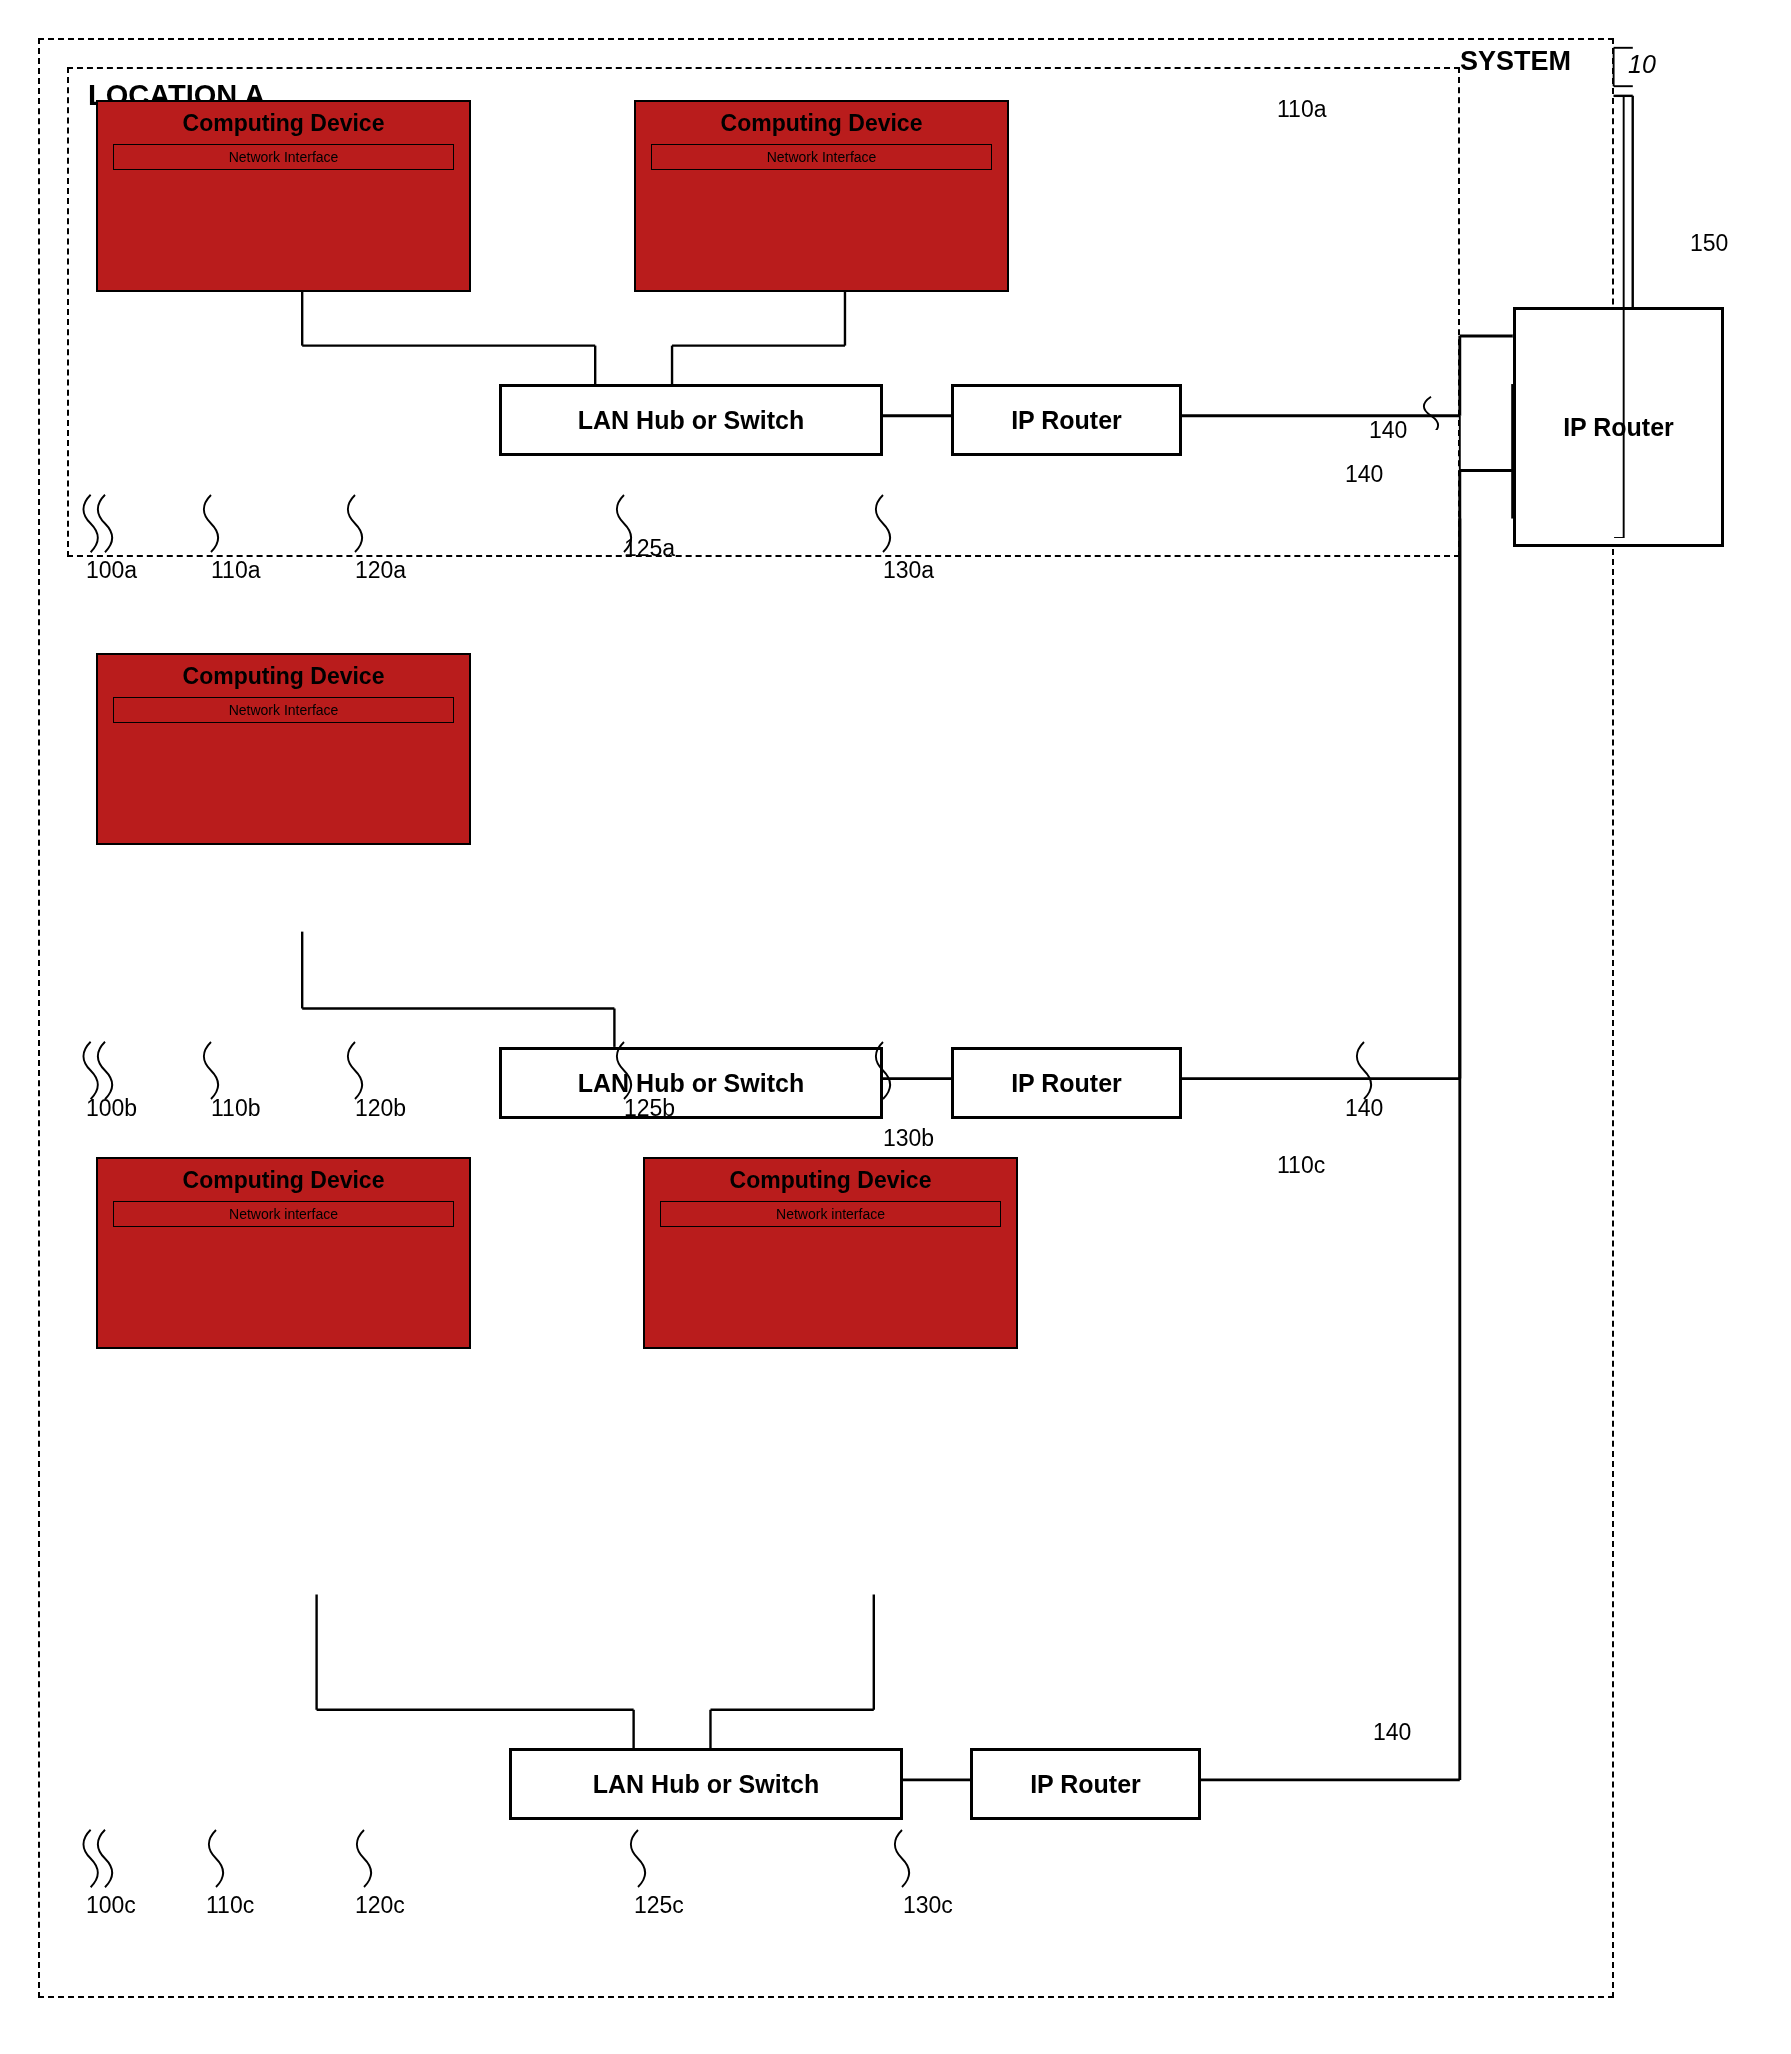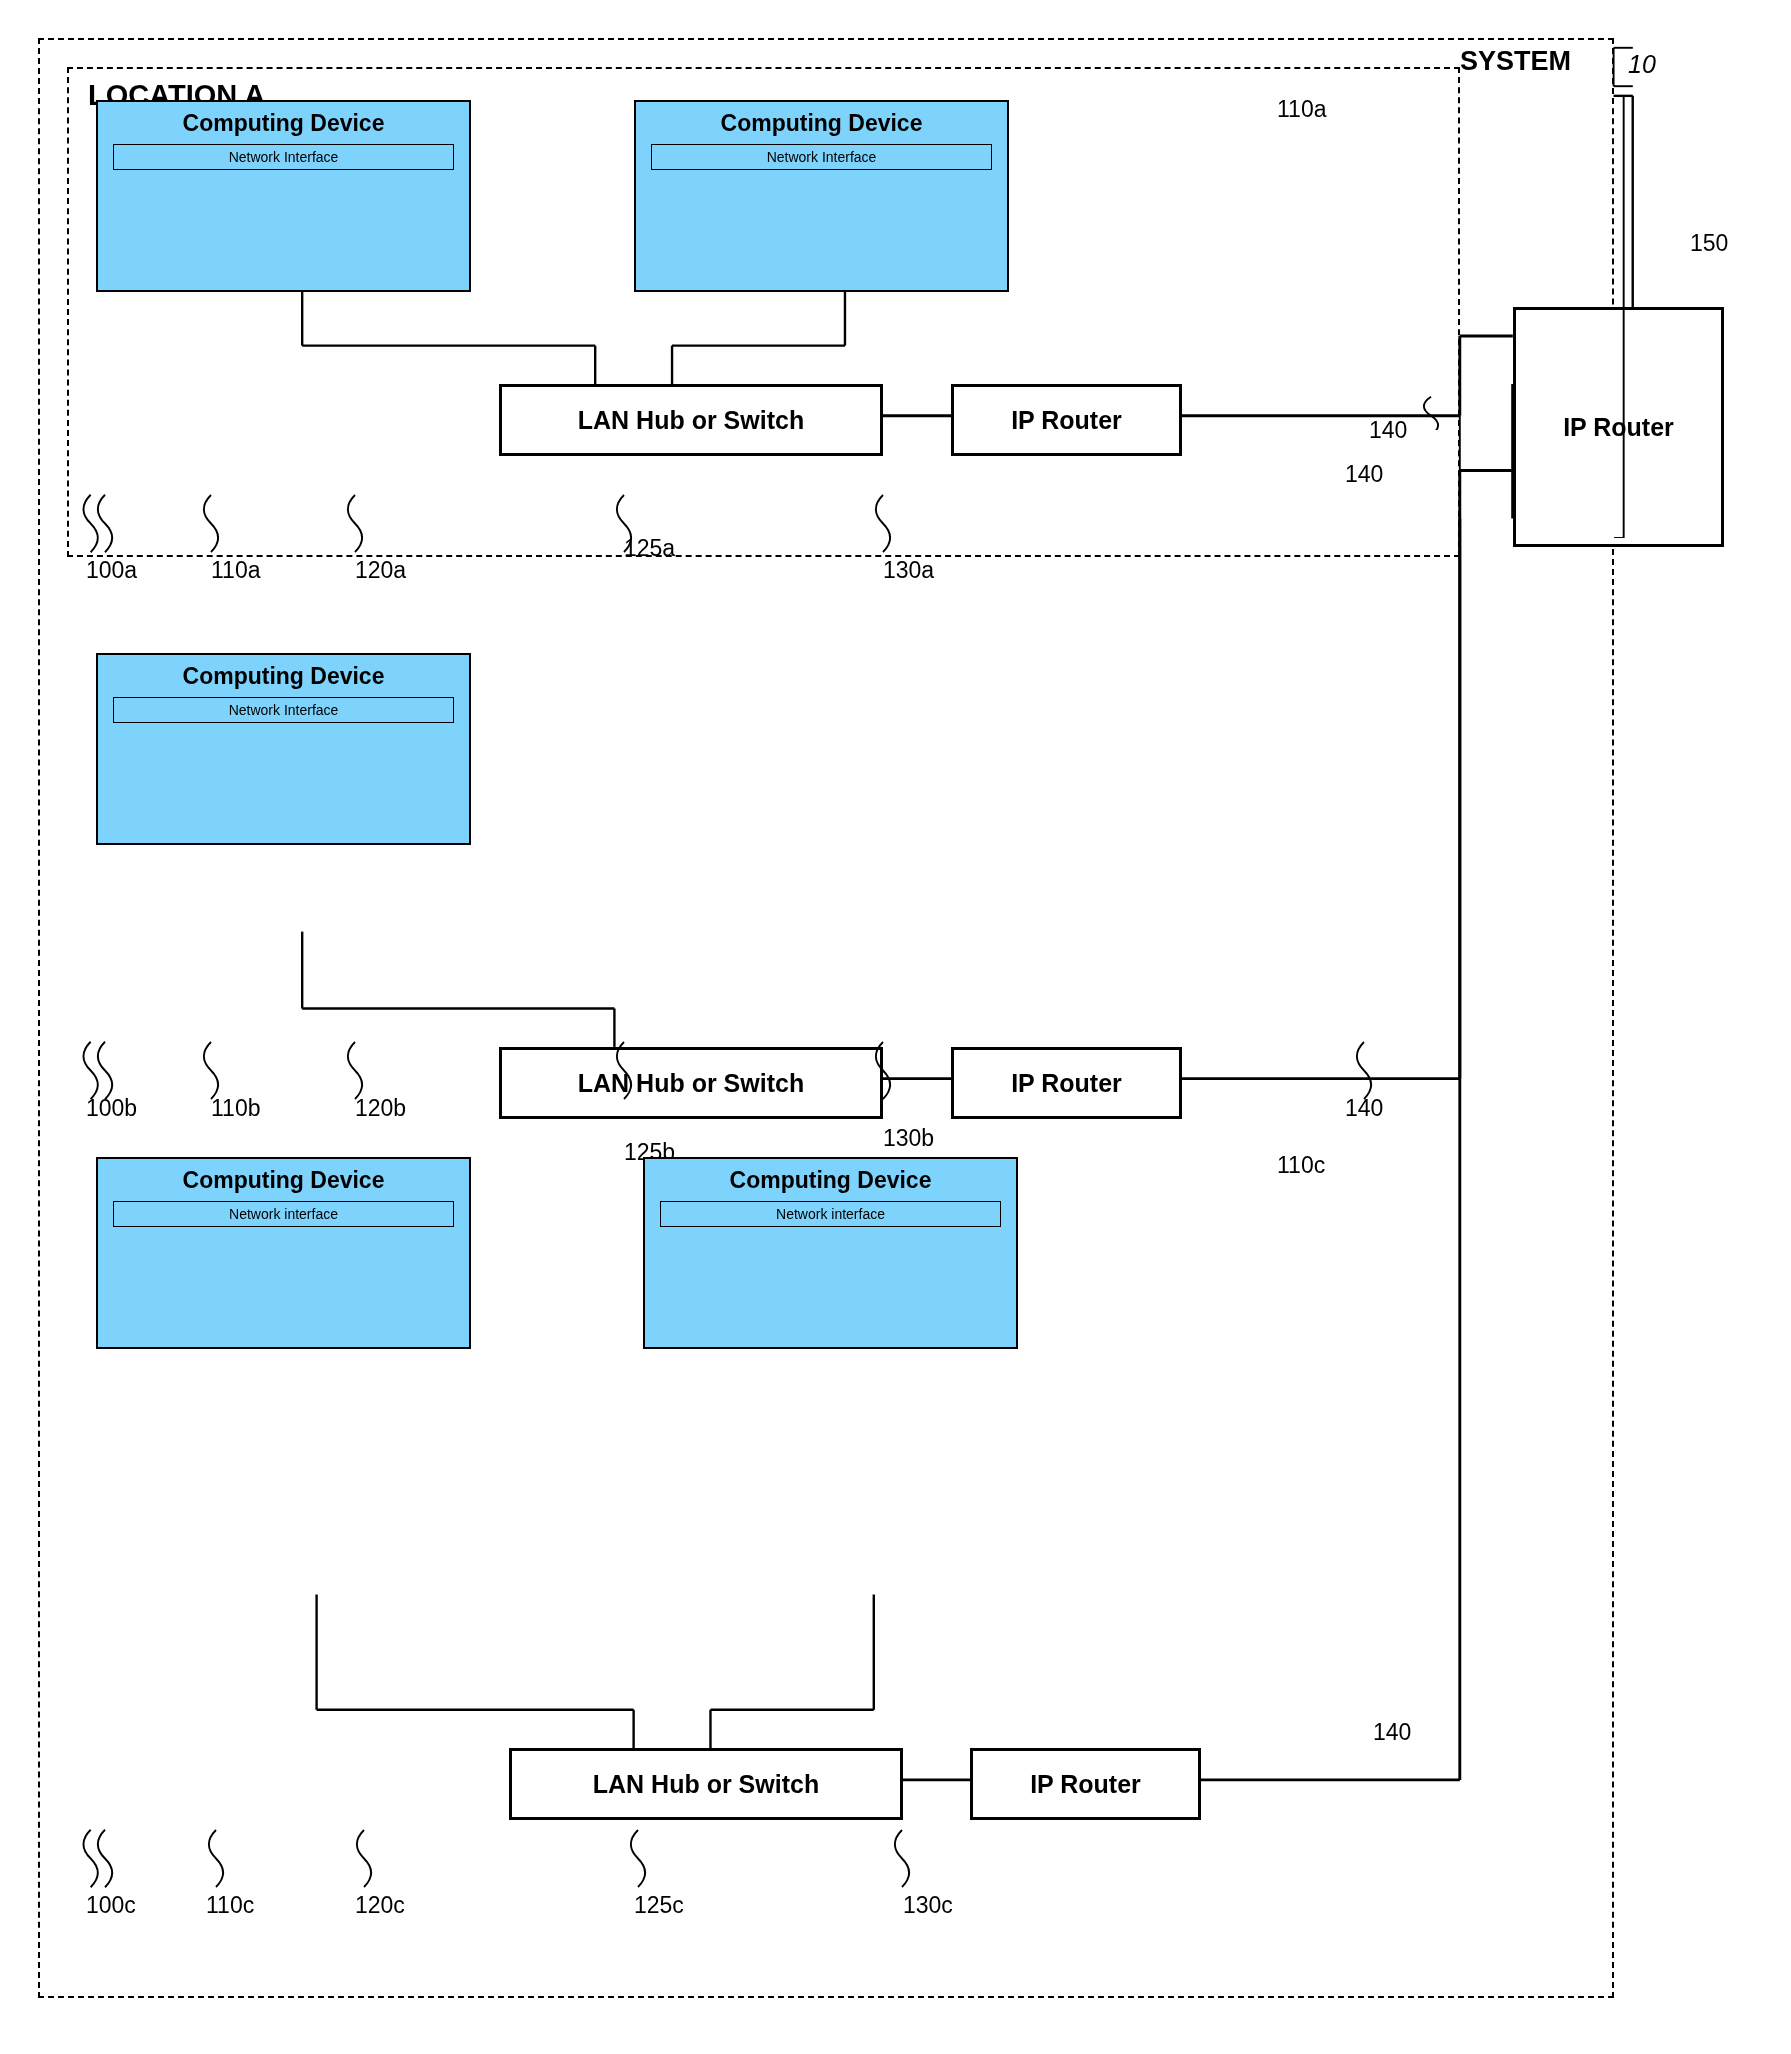--- a/index.html
+++ b/index.html
@@ -81,21 +81,21 @@
       top: 9.6px;
       left: 19px;
       font-size: 29px;
       font-weight: bold;
     }
 
     
     .comp-box {
       position: absolute;
       border: 2.9px solid #000;
-      background: #7dd3fc;
+      background: #b91c1c;
     }
 
     .comp-box-bold {
       position: absolute;
       border: 3.8px solid #000;
       background: #fff;
     }
 
     .comp-label {
       font-size: 23px;
@@ -258,21 +258,21 @@
     <span style="font-size:25px; font-weight:bold;">LAN Hub or Switch</span>
   </div>
 
   <div class="comp-box-bold" style="top:1009px; left:913px; width:231px; height:72px; display:flex; align-items:center; justify-content:center;">
     <span style="font-size:25px; font-weight:bold;">IP Router</span>
   </div>
 
   <div class="ref-label" style="top:1057px; left:48px;">100b</div>
   <div class="ref-label" style="top:1057px; left:173px;">110b</div>
   <div class="ref-label" style="top:1057px; left:317px;">120b</div>
-  <div class="ref-label" style="top:1057px; left:586px;margin-top:44px;">125b</div>
+  <div class="ref-label" style="top:1057px; left:586px;">125b</div>
   <div class="ref-label" style="top:1057px; left:845px;margin-top:30px;">130b</div>
   <div class="ref-label" style="top:1057px; left:1307px;">140</div>
 
   <svg style="position:absolute; top:999px; left:38px; width:58px; height:67px;" viewBox="0 0 60 70" width="58" height="67">
     <path d="M 30 5 Q 15 20 30 35 Q 45 50 30 65" stroke="#000" stroke-width="2" fill="none"></path>
     <path d="M 15 5 Q 0 20 15 35 Q 30 50 15 65" stroke="#000" stroke-width="2" fill="none"></path>
   </svg>
   <svg style="position:absolute; top:999px; left:154px; width:38px; height:67px;" viewBox="0 0 40 70" width="38" height="67">
     <path d="M 20 5 Q 5 20 20 35 Q 35 50 20 65" stroke="#000" stroke-width="2" fill="none"></path>
   </svg>

